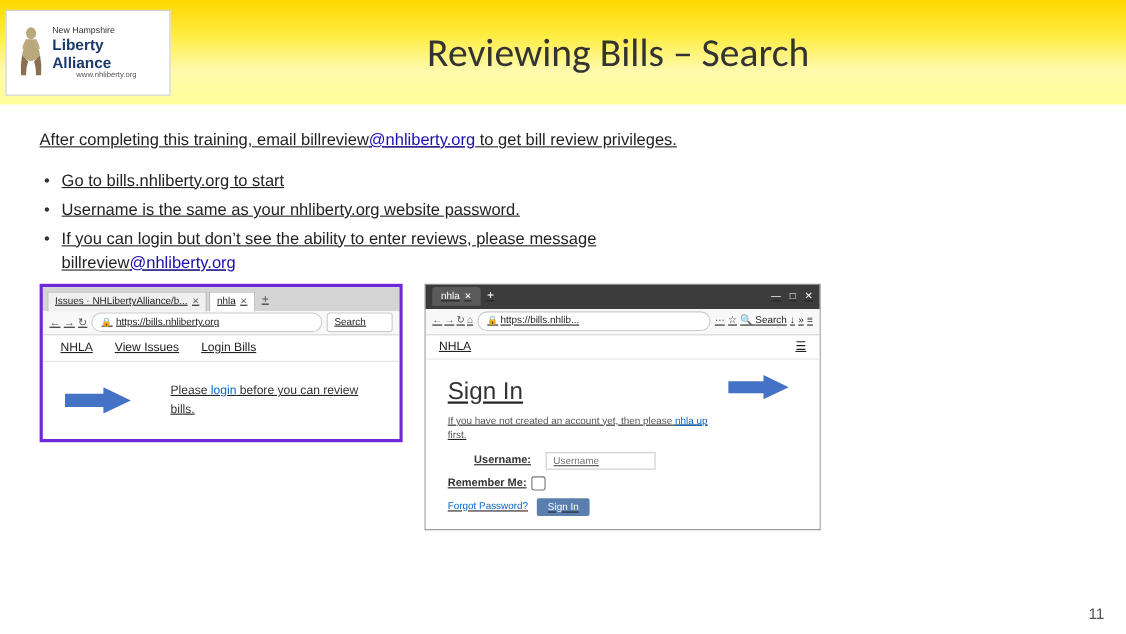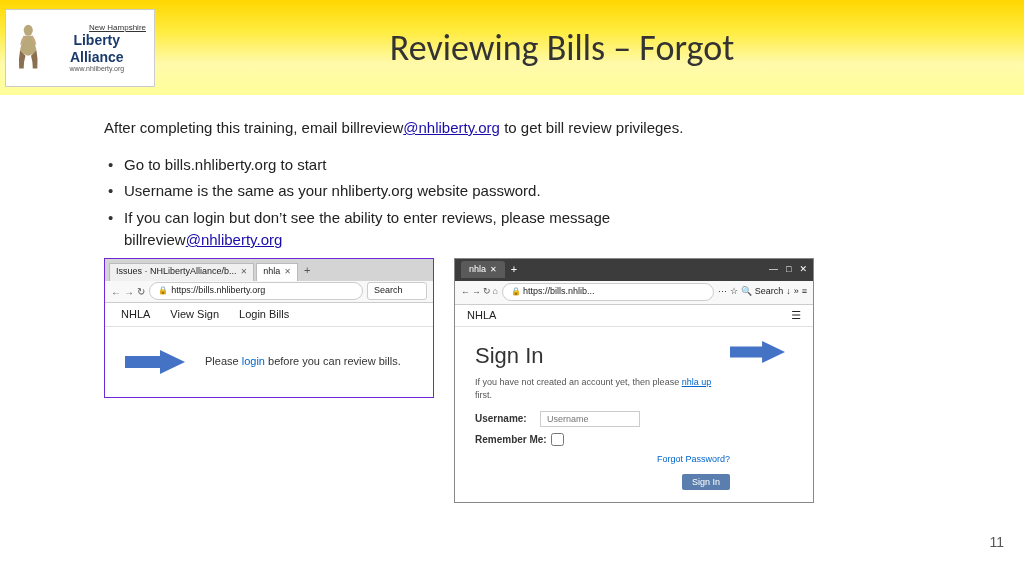--- a/index.html
+++ b/index.html
@@ -42,29 +42,27 @@
       font-size: 9px;
       color: #333;
       width: 150px;
       height: 78px;
       justify-content: center;
     }
 
     .logo-top-text {
       font-size: 8px;
       color: #333;
-      text-align: right;
-      text-decoration: underline;
+      text-align: left;
     }
 
     .logo-main-text {
       font-size: 14px;
       font-weight: bold;
       color: #1a3a6b;
-      text-align: center;
       line-height: 1.2;
     }
 
     .logo-sub-text {
       font-size: 7px;
       color: #555;
       text-align: center;
     }
 
     .logo-figure {
@@ -83,24 +81,25 @@
       text-align: center;
       font-size: 36px;
       color: #333;
       font-weight: 400;
       font-family: 'Calibri', 'Segoe UI', Arial, sans-serif;
       padding-right: 60px;
     }
 
     
     .content {
-      padding: 22px 80px 10px 104px;
+      padding: 22px 80px 10px 36px;
       font-size: 15px;
       color: #222;
       line-height: 1.5;
+      text-decoration: underline;
     }
 
     .intro-text {
       margin-bottom: 14px;
       font-size: 15px;
     }
 
     .intro-text a {
       color: #1a0dab;
       text-decoration: underline;
@@ -135,21 +134,21 @@
     .screenshots {
       display: flex;
       gap: 20px;
       align-items: flex-start;
       margin-top: 6px;
     }
 
     
     .browser-left {
       width: 330px;
-      border: 1px solid #6d28d9;
+      border: 3px solid #6d28d9;
       background: white;
       flex-shrink: 0;
       position: relative;
       font-size: 10px;
     }
 
     .browser-left .tab-bar {
       background: #d4d4d4;
       height: 22px;
       display: flex;
@@ -240,21 +239,21 @@
       font-weight: 500;
     }
 
     .browser-content-area {
       padding: 16px 20px;
       min-height: 70px;
       background: white;
       font-size: 11px;
       display: flex;
       align-items: center;
-      gap: 20px;
+      gap: 36px;
     }
 
     .arrow-left {
       width: 60px;
       height: 28px;
       flex-shrink: 0;
     }
 
     .login-message {
       font-size: 11px;
@@ -390,20 +389,21 @@
 
     .sign-in-form .note a {
       color: #0066cc;
     }
 
     .form-row {
       display: flex;
       align-items: center;
       margin-bottom: 5px;
       font-size: 10px;
+      margin-left: 24px;
     }
 
     .form-label {
       font-weight: bold;
       width: 65px;
       font-size: 10px;
       color: #333;
     }
 
     .form-input {
@@ -422,25 +422,24 @@
       font-weight: bold;
       color: #333;
     }
 
     .form-row-check input {
       margin-left: 4px;
     }
 
     .forgot-row {
       display: flex;
-      align-items: flex-end;
+      align-items: center;
       gap: 8px;
       margin-top: 4px;
       font-size: 9px;
-      flex-direction: column;
     }
 
     .forgot-link {
       color: #0066cc;
       text-decoration: none;
       font-size: 9px;
     }
 
     .sign-in-btn {
       background: #5a7faf;
@@ -455,21 +454,21 @@
     .arrow-right-container {
       display: flex;
       align-items: flex-end;
       padding-bottom: 10px;
       margin-right: 8px;
     }
 
     
     .page-number {
       position: absolute;
-      bottom: 26px;
+      bottom: 10px;
       right: 20px;
       font-size: 14px;
       color: #555;
     }
 
     
     .blue-arrow {
       fill: #4472C4;
     }
 
@@ -495,21 +494,21 @@
           <path d="M20 14 Q23 18 24 24 L20 22 Q19 18 18 16 Z" fill="#c4a882"></path>
         </svg>
         <div>
           <div class="logo-top-text">New Hampshire</div>
           <div class="logo-main-text">Liberty Alliance</div>
           <div class="logo-sub-text">www.nhliberty.org</div>
         </div>
       </div>
     </div>
   </div>
-  <div class="header-title">Reviewing Bills – Forgot</div>
+  <div class="header-title">Reviewing Bills – Search</div>
 </div>
 
 <div class="content">
 
   <p class="intro-text">
     <span>After completing this training, email billreview</span><a href="#">@nhliberty.org</a><span> to get bill review privileges.</span>
   </p>
 
   <ul class="bullets">
     <li>Go to bills.nhliberty.org to start</li>
@@ -547,21 +546,21 @@
           <span class="lock-icon">🔒</span>
           <span>https://bills.nhliberty.org</span>
         </div>
         <div class="search-box">
           <span>Search</span>
         </div>
       </div>
 
       <div class="browser-nav">
         <span>NHLA</span>
-        <span>View Sign</span>
+        <span>View Issues</span>
         <span>Login Bills</span>
       </div>
 
       <div class="browser-content-area">
         <svg class="arrow-left" viewBox="0 0 60 28">
           <polygon class="blue-arrow" points="0,8 35,8 35,2 60,14 35,26 35,20 0,20"></polygon>
         </svg>
         <div class="login-message">
           <span>Please </span><a class="login-link" href="#">login</a><span> before you can review bills.</span>
         </div>

